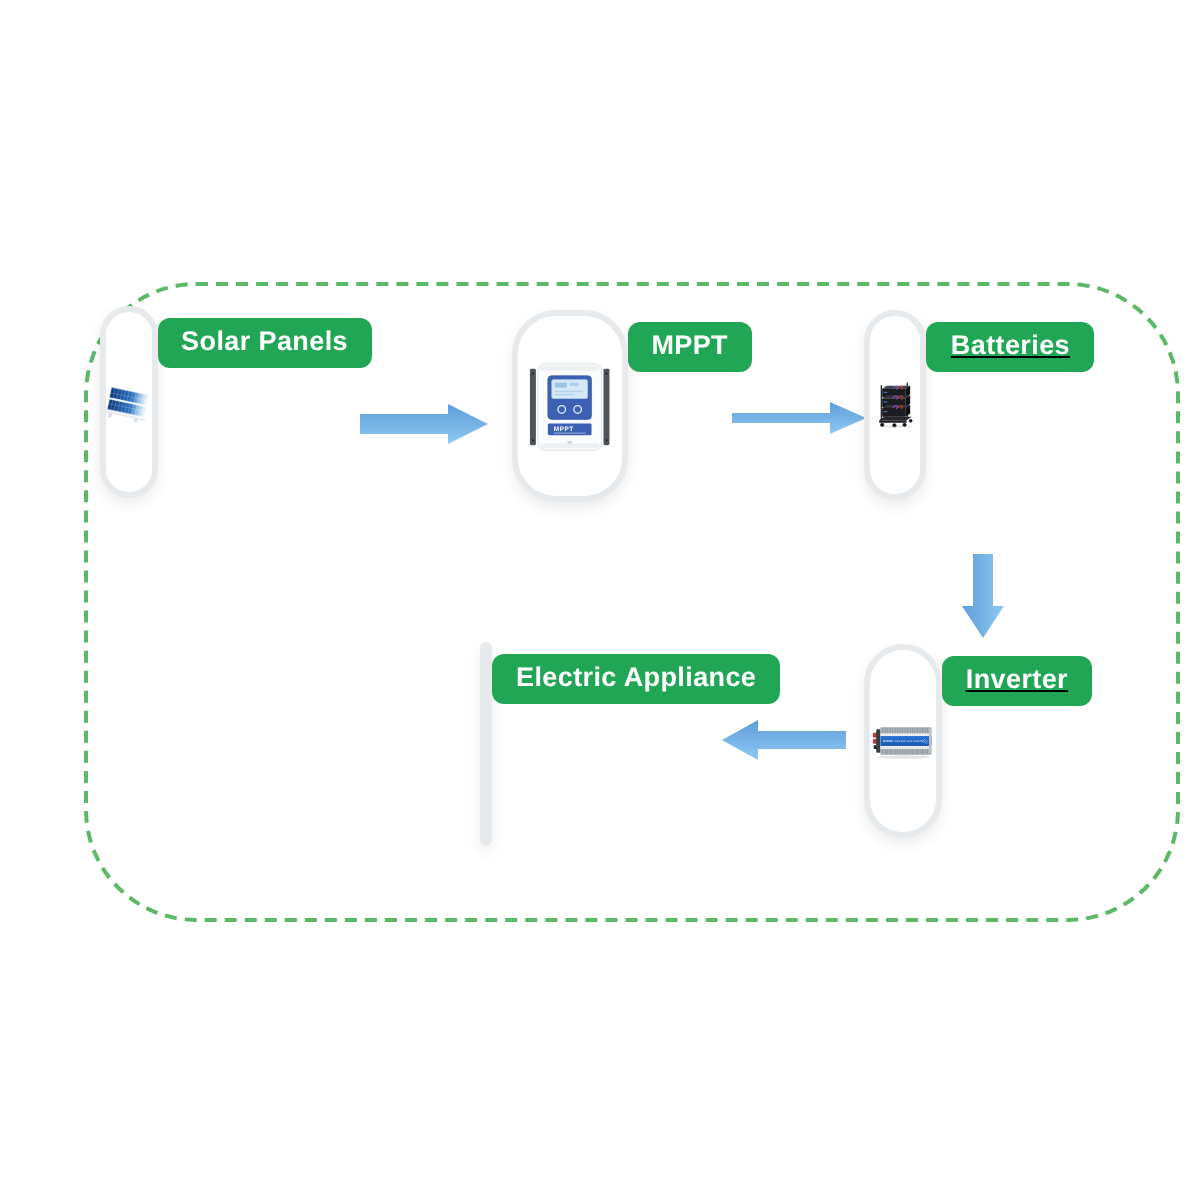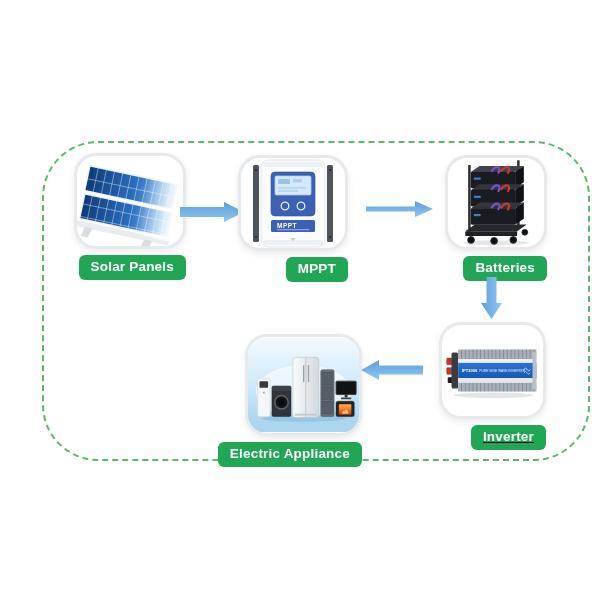--- a/index.html
+++ b/index.html
@@ -7,21 +7,21 @@
   body {
     background:#ffffff;
     font-family:"Liberation Sans", sans-serif;
     position:relative;
     overflow:hidden;
   }
   .flow-border {
     position:absolute; left:42px; top:141px; width:548px; height:320px;
     border:2px dashed #5cb767; border-radius:56px;
   }
-  .node { position:absolute; display:flex; flex-direction:column; align-items:flex-end; }
+  .node { position:absolute; display:flex; flex-direction:row; align-items:flex-start; }
   .card {
     background:#ffffff;
     border:3px solid #e7eaec;
     border-radius:22px;
     box-shadow:0 3px 7px rgba(0,0,0,0.08);
     display:flex; align-items:center; justify-content:center;
     overflow:hidden;
   }
   .pill {
     margin-top:6px;
@@ -32,27 +32,27 @@
     line-height:1;
     padding:5px 12px 6px 12px;
     border-radius:6px;
     white-space:nowrap;
     letter-spacing:0.2px;
   }
   .arrow { position:absolute; }
   
   #node-solar      { left:50px;  top:153px; width:136px; }
   #node-solar .card      { width:112px; height:96px; }
-  #node-mppt       { left:228px; top:155px; width:120px; }
+  #node-mppt       { left:256px; top:155px; width:120px; }
   #node-mppt .card       { width:110px; height:96px; }
-  #node-batteries  { left:432px; top:155px; width:115px; }
+  #node-batteries  { left:432px; top:155px; width:115px;text-decoration:underline; }
   #node-batteries .card  { width:102px; height:95px; }
   #node-inverter   { left:432px; top:322px; width:114px;text-decoration:underline; }
   #node-inverter .card   { width:107px; height:97px; }
-  #node-appliance  { left:240px; top:334px; width:122px; }
+  #node-appliance  { left:240px; top:321px; width:122px; }
   #node-appliance .card  { width:117px; height:102px; }
   svg text { font-family:"Liberation Sans", sans-serif; }
 </style>
 </head>
 <body>
 
 <div class="flow-border"></div>
 
 <div class="node" id="node-solar">
   <div class="card">

